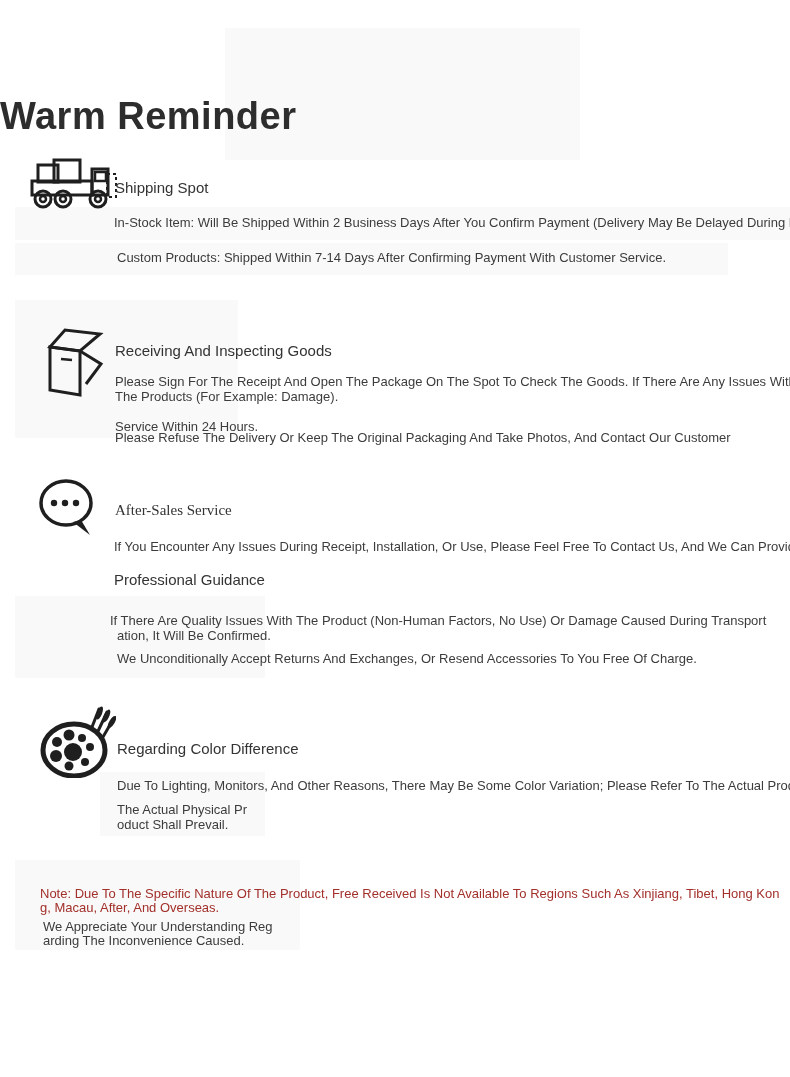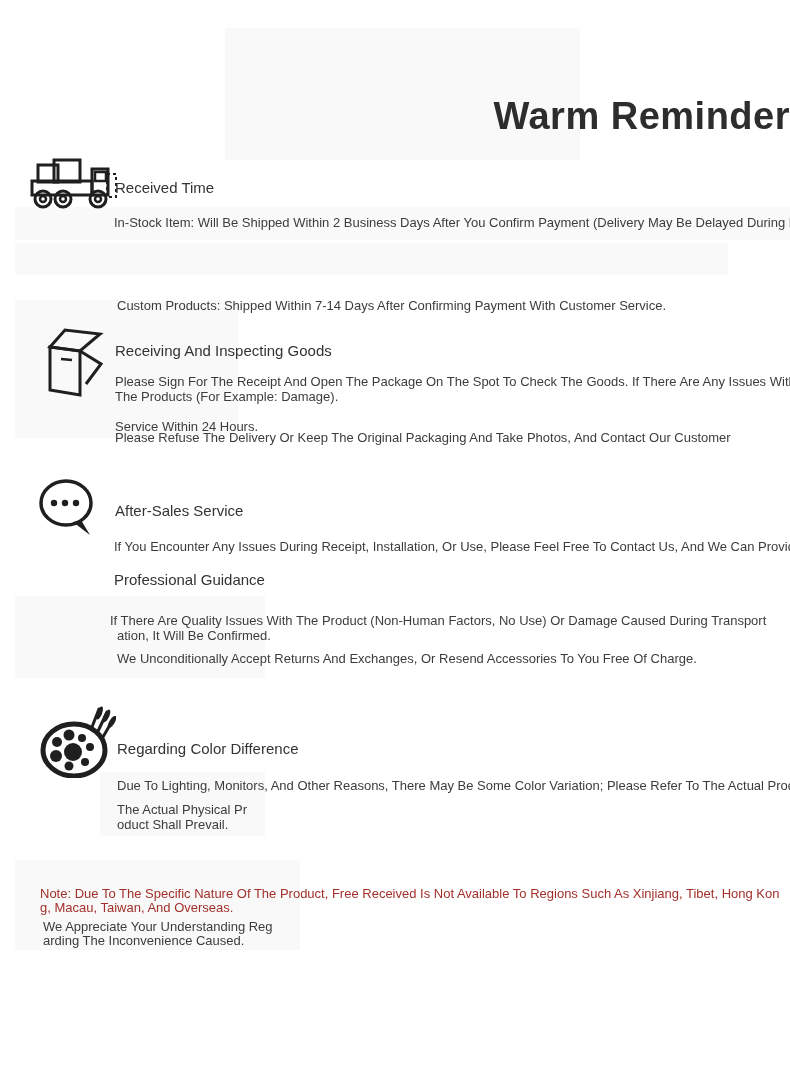--- a/index.html
+++ b/index.html
@@ -11,21 +11,21 @@
   }
   html,body{margin:0;padding:0;}
   body{
     width:790px;height:1077px;position:relative;overflow:hidden;
     background:#ffffff;
     font-family:"Liberation Sans", sans-serif;
   }
   .wm{position:absolute;background:rgba(0,0,0,0.022);pointer-events:none;}
   .page-title{
     position:absolute;left:0;right:0;top:70px;
-    text-align:right;font-size:38px;font-weight:bold;
+    text-align:left;font-size:38px;font-weight:bold;
     color:var(--title-text);letter-spacing:.5px;
   }
   .heading{
     position:absolute;font-size:15px;color:var(--heading-text);
     white-space:nowrap;
   }
   .line{
     position:absolute;font-size:13px;color:var(--body-text);
     white-space:nowrap;line-height:15px;
   }
@@ -55,23 +55,23 @@
     <rect x="65" y="17" width="11" height="9" stroke-width="2.5"></rect>
     <rect x="77" y="19" width="9" height="23" stroke-width="2" stroke-dasharray="3 3"></rect>
     <circle cx="13" cy="44" r="8"></circle>
       <circle cx="13" cy="44" r="3" stroke-width="2.5"></circle>
     <circle cx="33" cy="44" r="8"></circle>
       <circle cx="33" cy="44" r="3" stroke-width="2.5"></circle>
     <circle cx="68" cy="44" r="8"></circle>
       <circle cx="68" cy="44" r="3" stroke-width="2.5"></circle>
   </svg>
 </span>
-<div class="heading" style="left:115px;top:179px;">Received Time</div>
+<div class="heading" style="left:115px;top:179px;">Shipping Spot</div>
 <div class="line" style="left:114px;top:215px;">In-Stock Item: Will Be Shipped Within 2 Business Days After You Confirm Payment (Delivery May Be Delayed During Holidays).</div>
-<div class="line" style="left:117px;top:250px;margin-top:48px;">Custom Products: Shipped Within 7-14 Days After Confirming Payment With Customer Service.</div>
+<div class="line" style="left:117px;top:250px;">Custom Products: Shipped Within 7-14 Days After Confirming Payment With Customer Service.</div>
 
 <span class="icon" style="left:40px;top:320px;">
   <svg width="66" height="78" viewBox="0 0 66 78" fill="none" stroke="currentColor" stroke-width="3">
     <path d="M10,27 L10,70 L40,75 L40,31 Z"></path>
     <path d="M10,27 L25,10 L60,14 L40,31 Z"></path>
     <path d="M40,31 L61,44 L46,64"></path>
     <path d="M21,39 L32,40" stroke-width="2.5"></path>
   </svg>
 </span>
 <div class="heading" style="left:115px;top:342px;text-align:right;">Receiving And Inspecting Goods</div>
@@ -82,21 +82,21 @@
 
 <span class="icon" style="left:38px;top:478px;">
   <svg width="64" height="58" viewBox="0 0 64 58">
     <ellipse cx="28" cy="25" rx="25" ry="22" fill="none" stroke="currentColor" stroke-width="3.5"></ellipse>
     <path d="M35,44 L52,57 L43,42 Z" fill="currentColor"></path>
     <circle cx="16" cy="25" r="3.2" fill="currentColor"></circle>
     <circle cx="27" cy="25" r="3.2" fill="currentColor"></circle>
     <circle cx="38" cy="25" r="3.2" fill="currentColor"></circle>
   </svg>
 </span>
-<div class="heading" style="left:115px;top:502px;">After-Sales Service</div>
+<div class="heading" style="left:115px;top:502px;font-family:Liberation Serif, serif;">After-Sales Service</div>
 <div class="line" style="left:114px;top:539px;">If You Encounter Any Issues During Receipt, Installation, Or Use, Please Feel Free To Contact Us, And We Can Provide Assistance.</div>
 <div class="heading" style="left:114px;top:571px;">Professional Guidance</div>
 <div class="line" style="left:110px;top:613px;">If There Are Quality Issues With The Product (Non-Human Factors, No Use) Or Damage Caused During Transport</div>
 <div class="line" style="left:117px;top:628px;">ation, It Will Be Confirmed.</div>
 <div class="line" style="left:117px;top:651px;">We Unconditionally Accept Returns And Exchanges, Or Resend Accessories To You Free Of Charge.</div>
 
 <span class="icon" style="left:40px;top:700px;">
   <svg width="76" height="78" viewBox="0 0 76 78">
     <g stroke="currentColor" stroke-width="3" stroke-linecap="round">
       <line x1="40" y1="58" x2="59" y2="9"></line>
@@ -118,15 +118,15 @@
       <circle cx="45" cy="62" r="4"></circle>
     </g>
   </svg>
 </span>
 <div class="heading" style="left:117px;top:740px;">Regarding Color Difference</div>
 <div class="line" style="left:117px;top:778px;">Due To Lighting, Monitors, And Other Reasons, There May Be Some Color Variation; Please Refer To The Actual Product Received.</div>
 <div class="line" style="left:117px;top:802px;">The Actual Physical Pr</div>
 <div class="line" style="left:117px;top:817px;">oduct Shall Prevail.</div>
 
 <div class="line red" style="left:40px;top:886px;">Note: Due To The Specific Nature Of The Product, Free Received Is Not Available To Regions Such As Xinjiang, Tibet, Hong Kon</div>
-<div class="line red" style="left:40px;top:900px;">g, Macau, Taiwan, And Overseas.</div>
+<div class="line red" style="left:40px;top:900px;">g, Macau, After, And Overseas.</div>
 <div class="line" style="left:43px;top:919px;">We Appreciate Your Understanding Reg</div>
 <div class="line" style="left:43px;top:933px;">arding The Inconvenience Caused.</div>
 
 </body></html>

